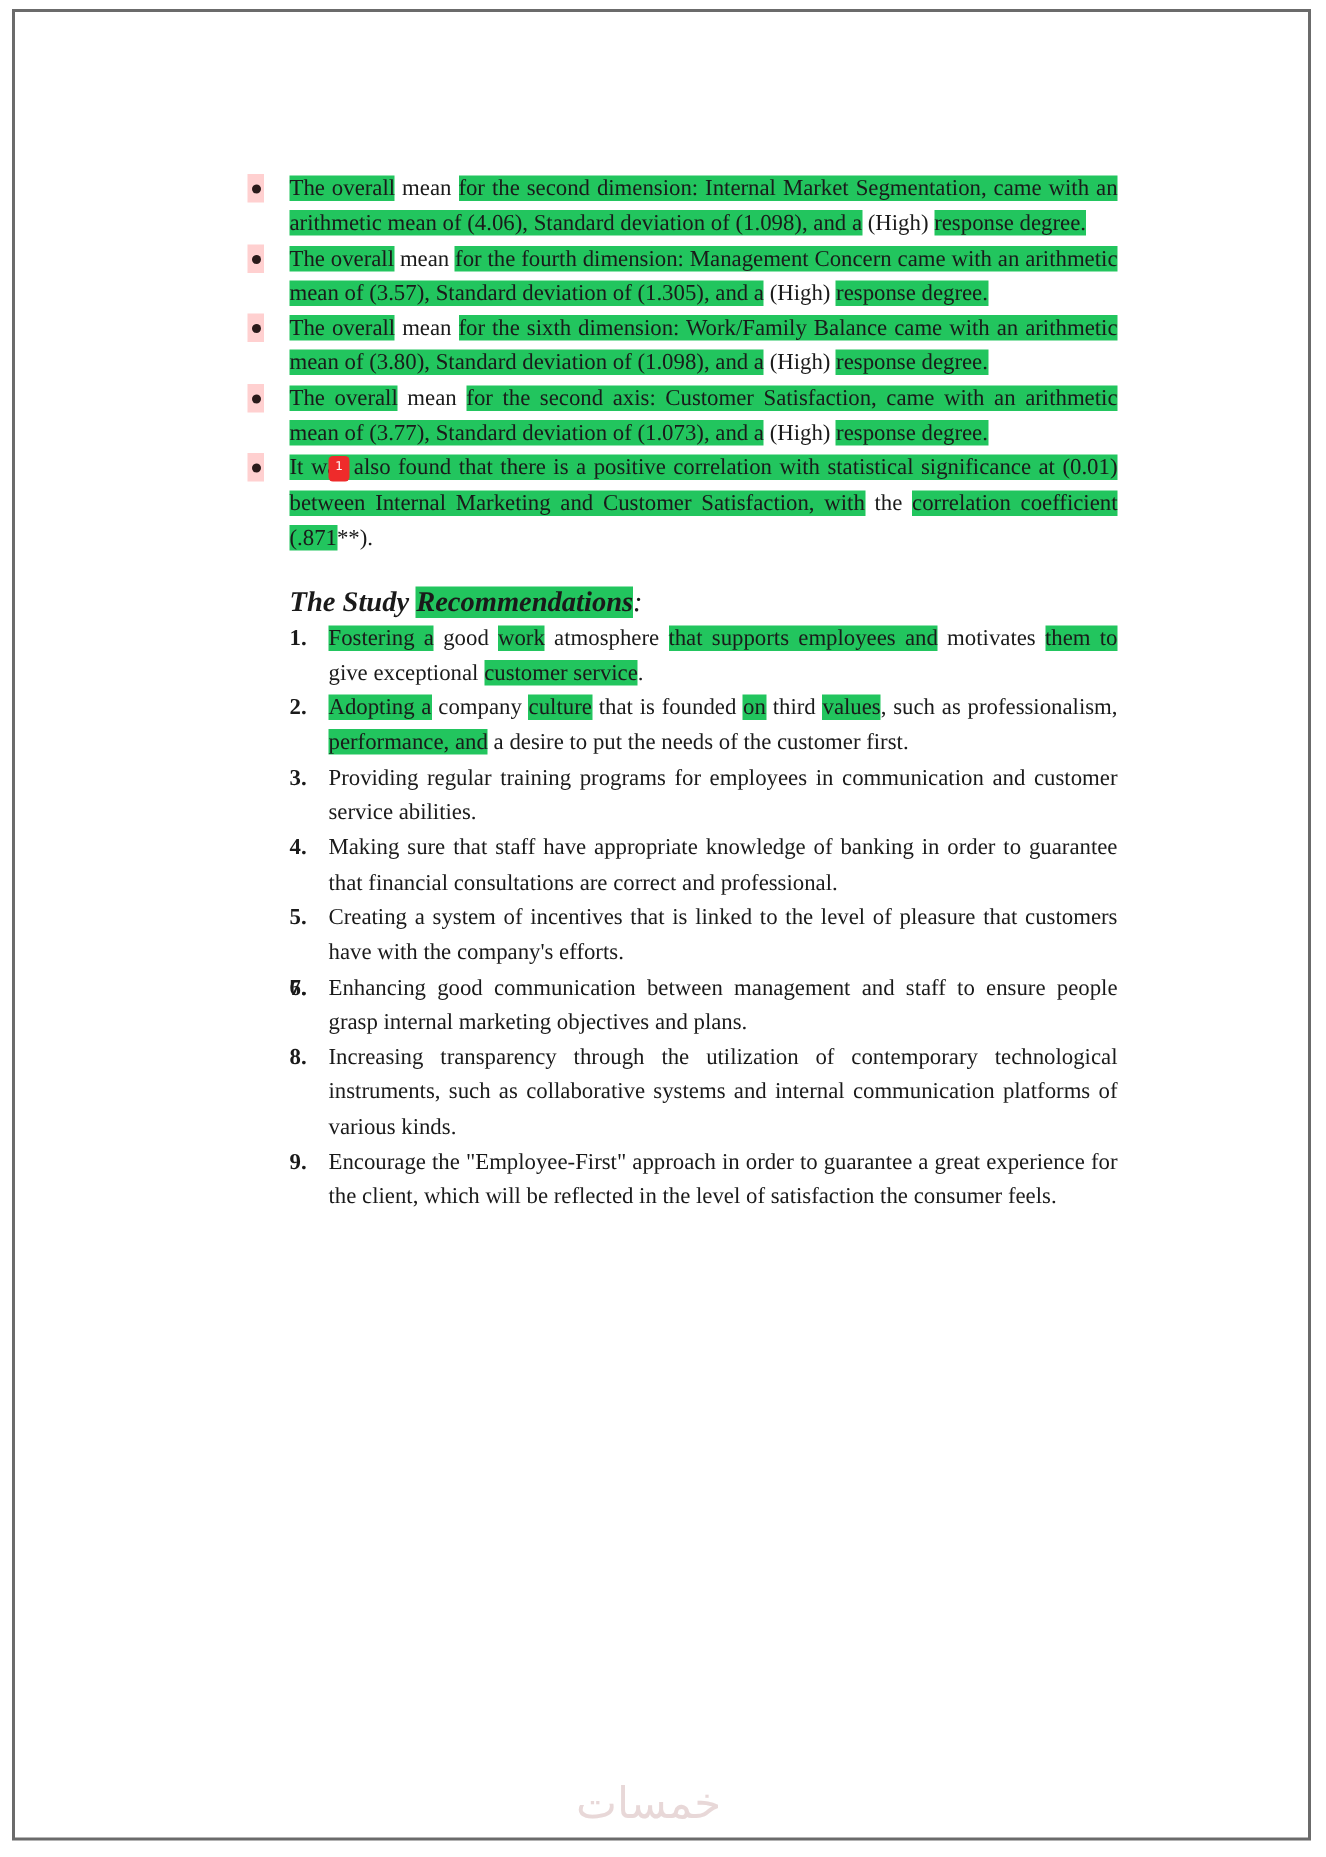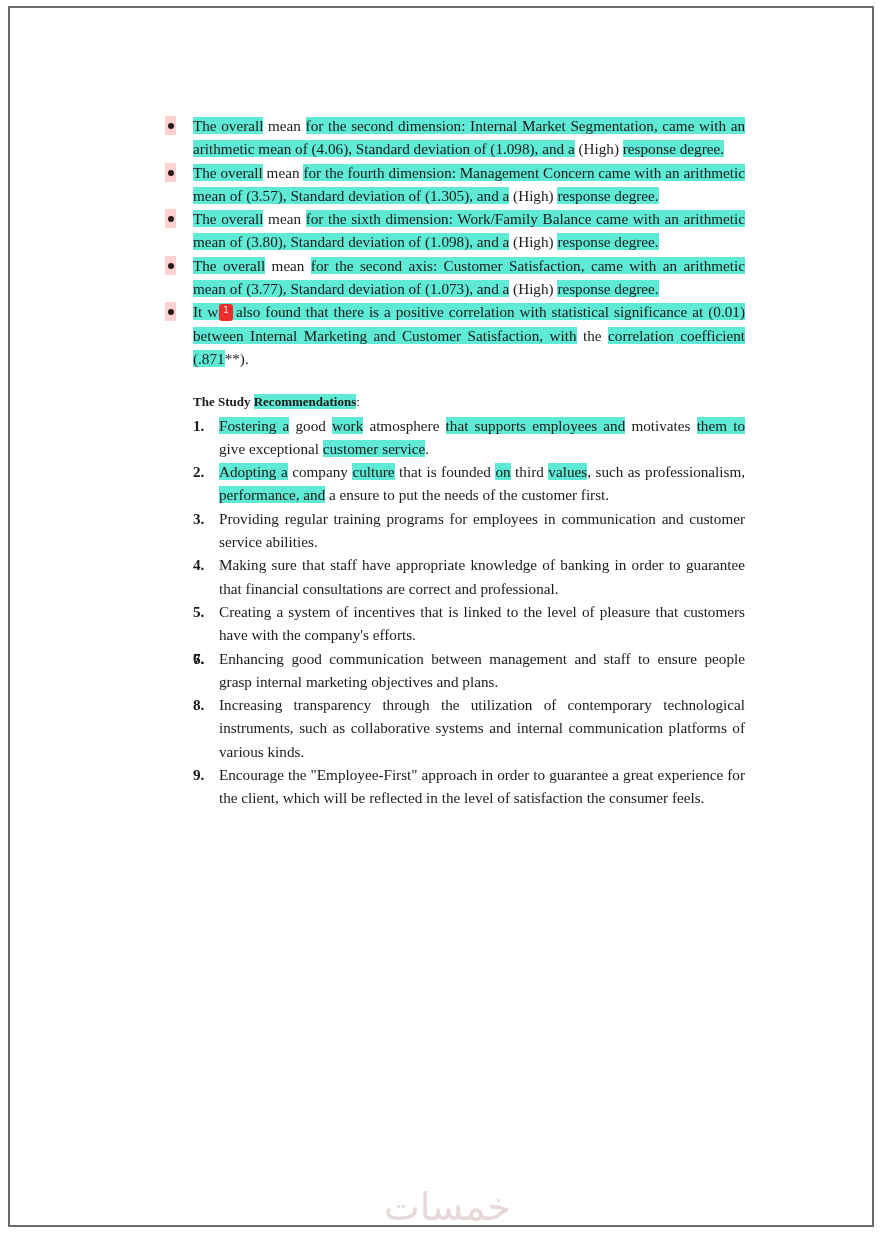--- a/index.html
+++ b/index.html
@@ -8,52 +8,52 @@
   .frame { position:absolute; left:8px; top:6px; width:866px; height:1221px;
            border:2px solid #6b6b6b; box-sizing:border-box; background:#fff; }
   .content { position:absolute; left:165px; top:114px; width:580px; }
   .bullets { list-style:none; margin:0; padding:0; }
   .bullets li { position:relative; padding-left:28px; font-size:15.2px; line-height:23.3px;
                 text-align:justify; margin:0 0 0 0; }
   .bullets li .dot { position:absolute; left:0; top:2px; width:11px; height:19px;
                      background:#ffd0d0; }
   .bullets li .dot::after { content:""; position:absolute; left:2.5px; top:7px; width:6px; height:6px;
                             border-radius:50%; background:#2a1a1a; }
-  .hl { background:#5eead4; }
+  .hl { background:#22c55e; }
   .note-marker { display:inline-block; position:absolute; left:54px; top:4px; width:14px; height:17px;
                  background:#ee2b2b; border-radius:3px; color:#fff; font-family:"DejaVu Sans", sans-serif;
                  font-size:8px; text-align:center; line-height:14px; }
-  .rec-title { margin:20px 0 0 28px; font-size:13px; line-height:23.3px; font-weight:bold; }
+  .rec-title { margin:20px 0 0 28px; font-size:19px; line-height:23.3px; font-weight:bold;font-style:italic; }
   .rec-title .colon { font-weight:normal; }
   .recs { list-style:none; margin:0; padding:0; }
   .recs li { position:relative; padding-left:54px; font-size:15.2px; line-height:23.3px; text-align:justify; }
   .recs li .num { position:absolute; left:28px; top:0; font-weight:bold; }
   .watermark { position:absolute; left:384px; top:1185px; font-family:"DejaVu Sans", sans-serif;
-               font-size:38px; color:#e8d8d8; letter-spacing:1px; }
+               font-size:29px; color:#e8d8d8; letter-spacing:1px; }
 </style>
 </head>
 <body>
 
 <div class="frame"></div>
 
 <div class="content">
   <ul class="bullets">
       <li><span class="dot"></span><span class="hl">The overall</span><span> mean </span><span class="hl">for the second dimension: Internal Market Segmentation, came with an arithmetic mean of (4.06), Standard deviation of (1.098), and a</span><span> (High) </span><span class="hl">response degree.</span></li>
       <li><span class="dot"></span><span class="hl">The overall</span><span> mean </span><span class="hl">for the fourth dimension: Management Concern came with an arithmetic mean of (3.57), Standard deviation of (1.305), and a</span><span> (High) </span><span class="hl">response degree.</span></li>
       <li><span class="dot"></span><span class="hl">The overall</span><span> mean </span><span class="hl">for the sixth dimension: Work/Family Balance came with an arithmetic mean of (3.80), Standard deviation of (1.098), and a</span><span> (High) </span><span class="hl">response degree.</span></li>
       <li><span class="dot"></span><span class="hl">The overall</span><span> mean </span><span class="hl">for the second axis: Customer Satisfaction, came with an arithmetic mean of (3.77), Standard deviation of (1.073), and a</span><span> (High) </span><span class="hl">response degree.</span></li>
       <li><span class="dot"></span><span class="hl">It was also found that there is a positive correlation with statistical significance at (0.01) between Internal Marketing and Customer Satisfaction, with</span><span> the </span><span class="hl">correlation coefficient (.871</span><span>**).</span><span class="note-marker">1</span></li>
     </ul>
 
   <div class="rec-title">
     <span>The Study </span><span class="hl">Recommendations</span><span class="colon">:</span>
   </div>
   <ol class="recs">
       <li><span class="num">1.</span><span class="hl">Fostering a</span><span> good </span><span class="hl">work</span><span> atmosphere </span><span class="hl">that supports employees and</span><span> motivates </span><span class="hl">them to</span><span> give exceptional </span><span class="hl">customer service</span><span>.</span></li>
-      <li><span class="num">2.</span><span class="hl">Adopting a</span><span> company </span><span class="hl">culture</span><span> that is founded </span><span class="hl">on</span><span> third </span><span class="hl">values</span><span>, such as professionalism, </span><span class="hl">performance, and</span><span> a ensure to put the needs of the customer first.</span></li>
+      <li><span class="num">2.</span><span class="hl">Adopting a</span><span> company </span><span class="hl">culture</span><span> that is founded </span><span class="hl">on</span><span> third </span><span class="hl">values</span><span>, such as professionalism, </span><span class="hl">performance, and</span><span> a desire to put the needs of the customer first.</span></li>
       <li><span class="num">3.</span><span> Providing regular training programs for employees in communication and customer service abilities.</span></li>
       <li><span class="num">4.</span><span>Making sure that staff have appropriate knowledge of banking in order to guarantee that financial consultations are correct and professional.</span></li>
       <li><span class="num">5.</span><span>Creating a system of incentives that is linked to the level of pleasure that customers have with the company's efforts.</span></li>
       <li><span class="num">6.</span></li>
       <li><span class="num">7.</span><span>Enhancing good communication between management and staff to ensure people grasp internal marketing objectives and plans.</span></li>
       <li><span class="num">8.</span><span>Increasing transparency through the utilization of contemporary technological instruments, such as collaborative systems and internal communication platforms of various kinds.</span></li>
       <li><span class="num">9.</span><span>Encourage the "Employee-First" approach in order to guarantee a great experience for the client, which will be reflected in the level of satisfaction the consumer feels.</span></li>
     </ol>
 </div>
 

